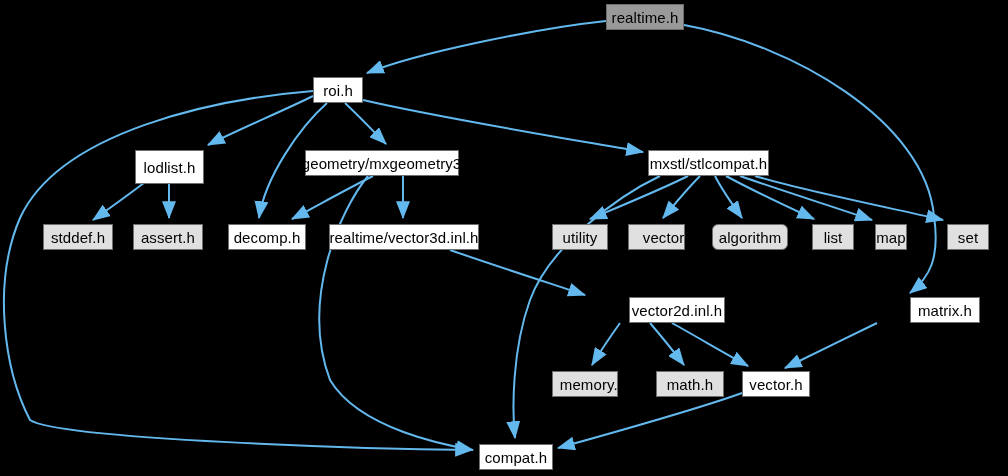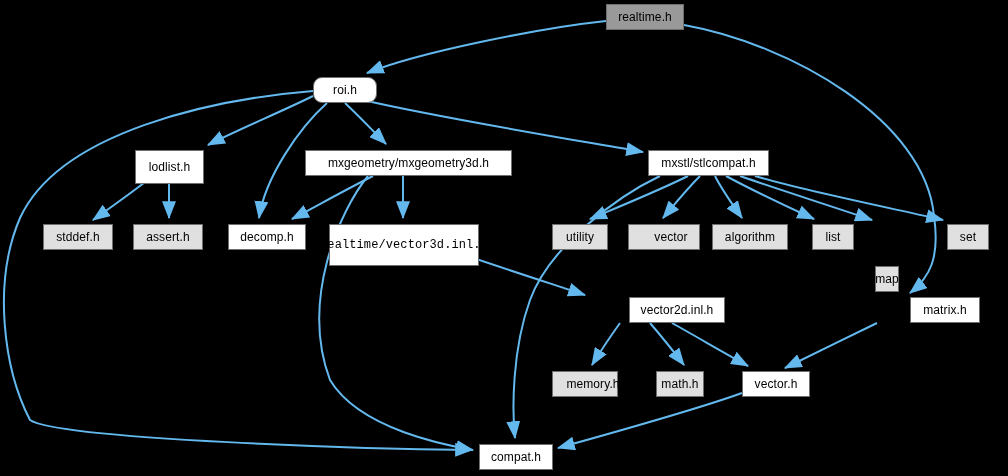--- a/index.html
+++ b/index.html
@@ -24,21 +24,21 @@
     height: 476px;
     pointer-events: none;
   }
   .gnode {
     position: absolute;
     box-sizing: border-box;
     border: 1px solid #6e6e6e;
     display: flex;
     align-items: center;
     justify-content: center;
-    font-size: 12px;
+    font-size: 15px;
     line-height: 1;
     color: #000000;
     white-space: nowrap;
     letter-spacing: 0.1px;
     z-index: 5;
   }
   .gnode.fill-white { background: #ffffff; }
   .gnode.fill-light { background: #e0e0e0; }
   .gnode.fill-gray  { background: #999999; }
   .gnode .nodelabel {
@@ -80,72 +80,72 @@
         <path d="M650,323 C662,337 674,352 684,365" fill="none" stroke="#63b8ee" stroke-width="2" marker-end="url(#arrowhead)"></path>
         <path d="M672,323 C697,337 728,355 748,366" fill="none" stroke="#63b8ee" stroke-width="2" marker-end="url(#arrowhead)"></path>
         <path d="M877,323 C848,337 808,357 785,368" fill="none" stroke="#63b8ee" stroke-width="2" marker-end="url(#arrowhead)"></path>
         <path d="M742,393 C695,410 594,438 558,448" fill="none" stroke="#63b8ee" stroke-width="2" marker-end="url(#arrowhead)"></path>
       </g>
   </svg>
   <div id="node-group">
       <div class="gnode fill-gray" style="left: 606px; top: 4px; width: 78px; height: 26px;">
         <span class="nodelabel">realtime.h</span>
       </div>
-      <div class="gnode fill-white" style="left: 313px; top: 77px; width: 64px; height: 26px; border-radius: 9px;">
+      <div class="gnode fill-white" style="left: 313px; top: 77px; width: 50px; height: 26px;">
         <span class="nodelabel">roi.h</span>
       </div>
       <div class="gnode fill-white" style="left: 135px; top: 150px; width: 69px; height: 34px;">
         <span class="nodelabel">lodlist.h</span>
       </div>
-      <div class="gnode fill-white" style="left: 305px; top: 150px; width: 207px; height: 26px;">
+      <div class="gnode fill-white" style="left: 305px; top: 150px; width: 154px; height: 26px;">
         <span class="nodelabel">mxgeometry/mxgeometry3d.h</span>
       </div>
       <div class="gnode fill-white" style="left: 648px; top: 150px; width: 121px; height: 26px;">
         <span class="nodelabel">mxstl/stlcompat.h</span>
       </div>
       <div class="gnode fill-light" style="left: 43px; top: 224px; width: 70px; height: 26px;">
         <span class="nodelabel">stddef.h</span>
       </div>
       <div class="gnode fill-light" style="left: 133px; top: 224px; width: 70px; height: 26px;">
         <span class="nodelabel">assert.h</span>
       </div>
       <div class="gnode fill-white" style="left: 228px; top: 224px; width: 78px; height: 26px;">
         <span class="nodelabel">decomp.h</span>
       </div>
-      <div class="gnode fill-white" style="left: 329px; top: 224px; width: 150px; height: 42px; font-family: Liberation Mono, monospace;">
+      <div class="gnode fill-white" style="left: 329px; top: 224px; width: 150px; height: 26px;">
         <span class="nodelabel">realtime/vector3d.inl.h</span>
       </div>
       <div class="gnode fill-light" style="left: 552px; top: 224px; width: 56px; height: 26px; text-align: right;">
         <span class="nodelabel">utility</span>
       </div>
-      <div class="gnode fill-light" style="left: 628px; top: 224px; width: 72px; height: 26px; padding-left: 14px;">
+      <div class="gnode fill-light" style="left: 628px; top: 224px; width: 57px; height: 26px; padding-left: 14px;">
         <span class="nodelabel">vector</span>
       </div>
-      <div class="gnode fill-light" style="left: 712px; top: 224px; width: 76px; height: 26px;">
+      <div class="gnode fill-light" style="left: 712px; top: 224px; width: 76px; height: 26px; border-radius: 6px;">
         <span class="nodelabel">algorithm</span>
       </div>
       <div class="gnode fill-light" style="left: 812px; top: 224px; width: 42px; height: 26px;">
         <span class="nodelabel">list</span>
       </div>
-      <div class="gnode fill-light" style="left: 875px; top: 224px; width: 24px; height: 26px; margin-top: 42px;">
+      <div class="gnode fill-light" style="left: 875px; top: 224px; width: 32px; height: 26px;">
         <span class="nodelabel">map</span>
       </div>
       <div class="gnode fill-light" style="left: 947px; top: 224px; width: 42px; height: 26px;">
         <span class="nodelabel">set</span>
       </div>
       <div class="gnode fill-white" style="left: 589px; top: 297px; width: 96px; height: 26px; margin-left: 40px;">
         <span class="nodelabel">vector2d.inl.h</span>
       </div>
       <div class="gnode fill-white" style="left: 867px; top: 297px; width: 70px; height: 26px; margin-left: 43px;">
         <span class="nodelabel">matrix.h</span>
       </div>
       <div class="gnode fill-light" style="left: 552px; top: 371px; width: 66px; height: 26px; padding-left: 16px;">
         <span class="nodelabel">memory.h</span>
       </div>
-      <div class="gnode fill-light" style="left: 656px; top: 371px; width: 48px; height: 26px;">
+      <div class="gnode fill-light" style="left: 656px; top: 371px; width: 68px; height: 26px;">
         <span class="nodelabel">math.h</span>
       </div>
       <div class="gnode fill-white" style="left: 742px; top: 371px; width: 68px; height: 26px;">
         <span class="nodelabel">vector.h</span>
       </div>
       <div class="gnode fill-white" style="left: 479px; top: 444px; width: 74px; height: 26px;">
         <span class="nodelabel">compat.h</span>
       </div>
     </div>
 </div>

